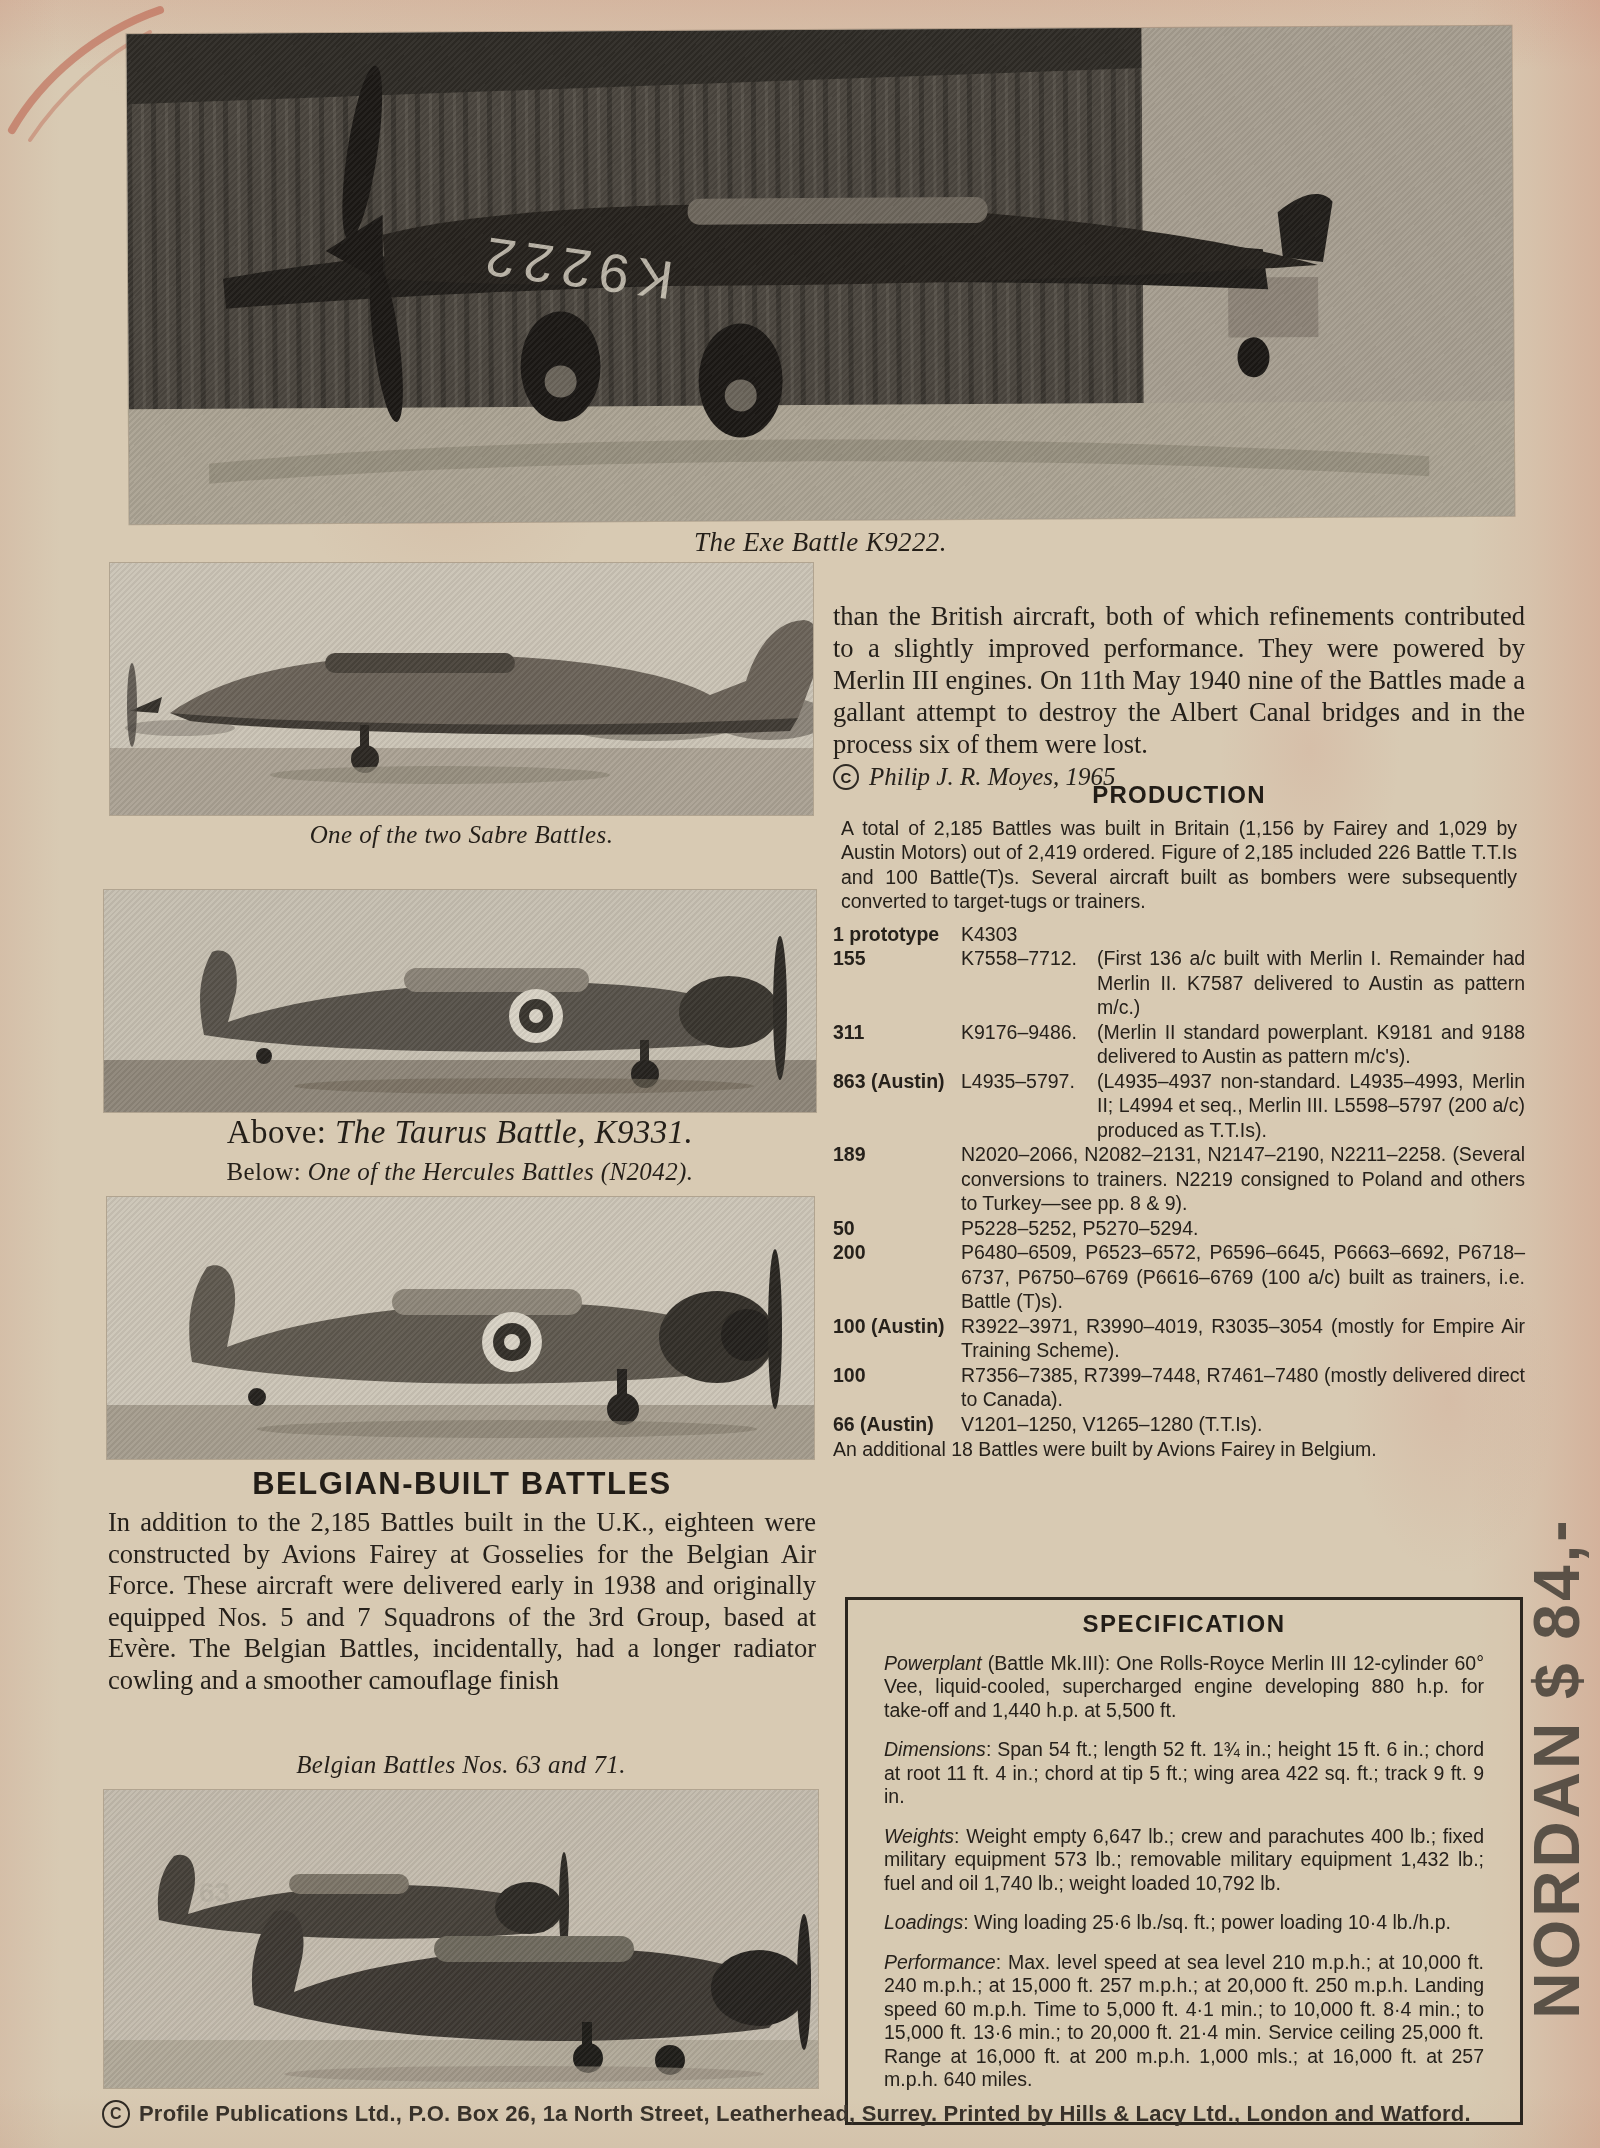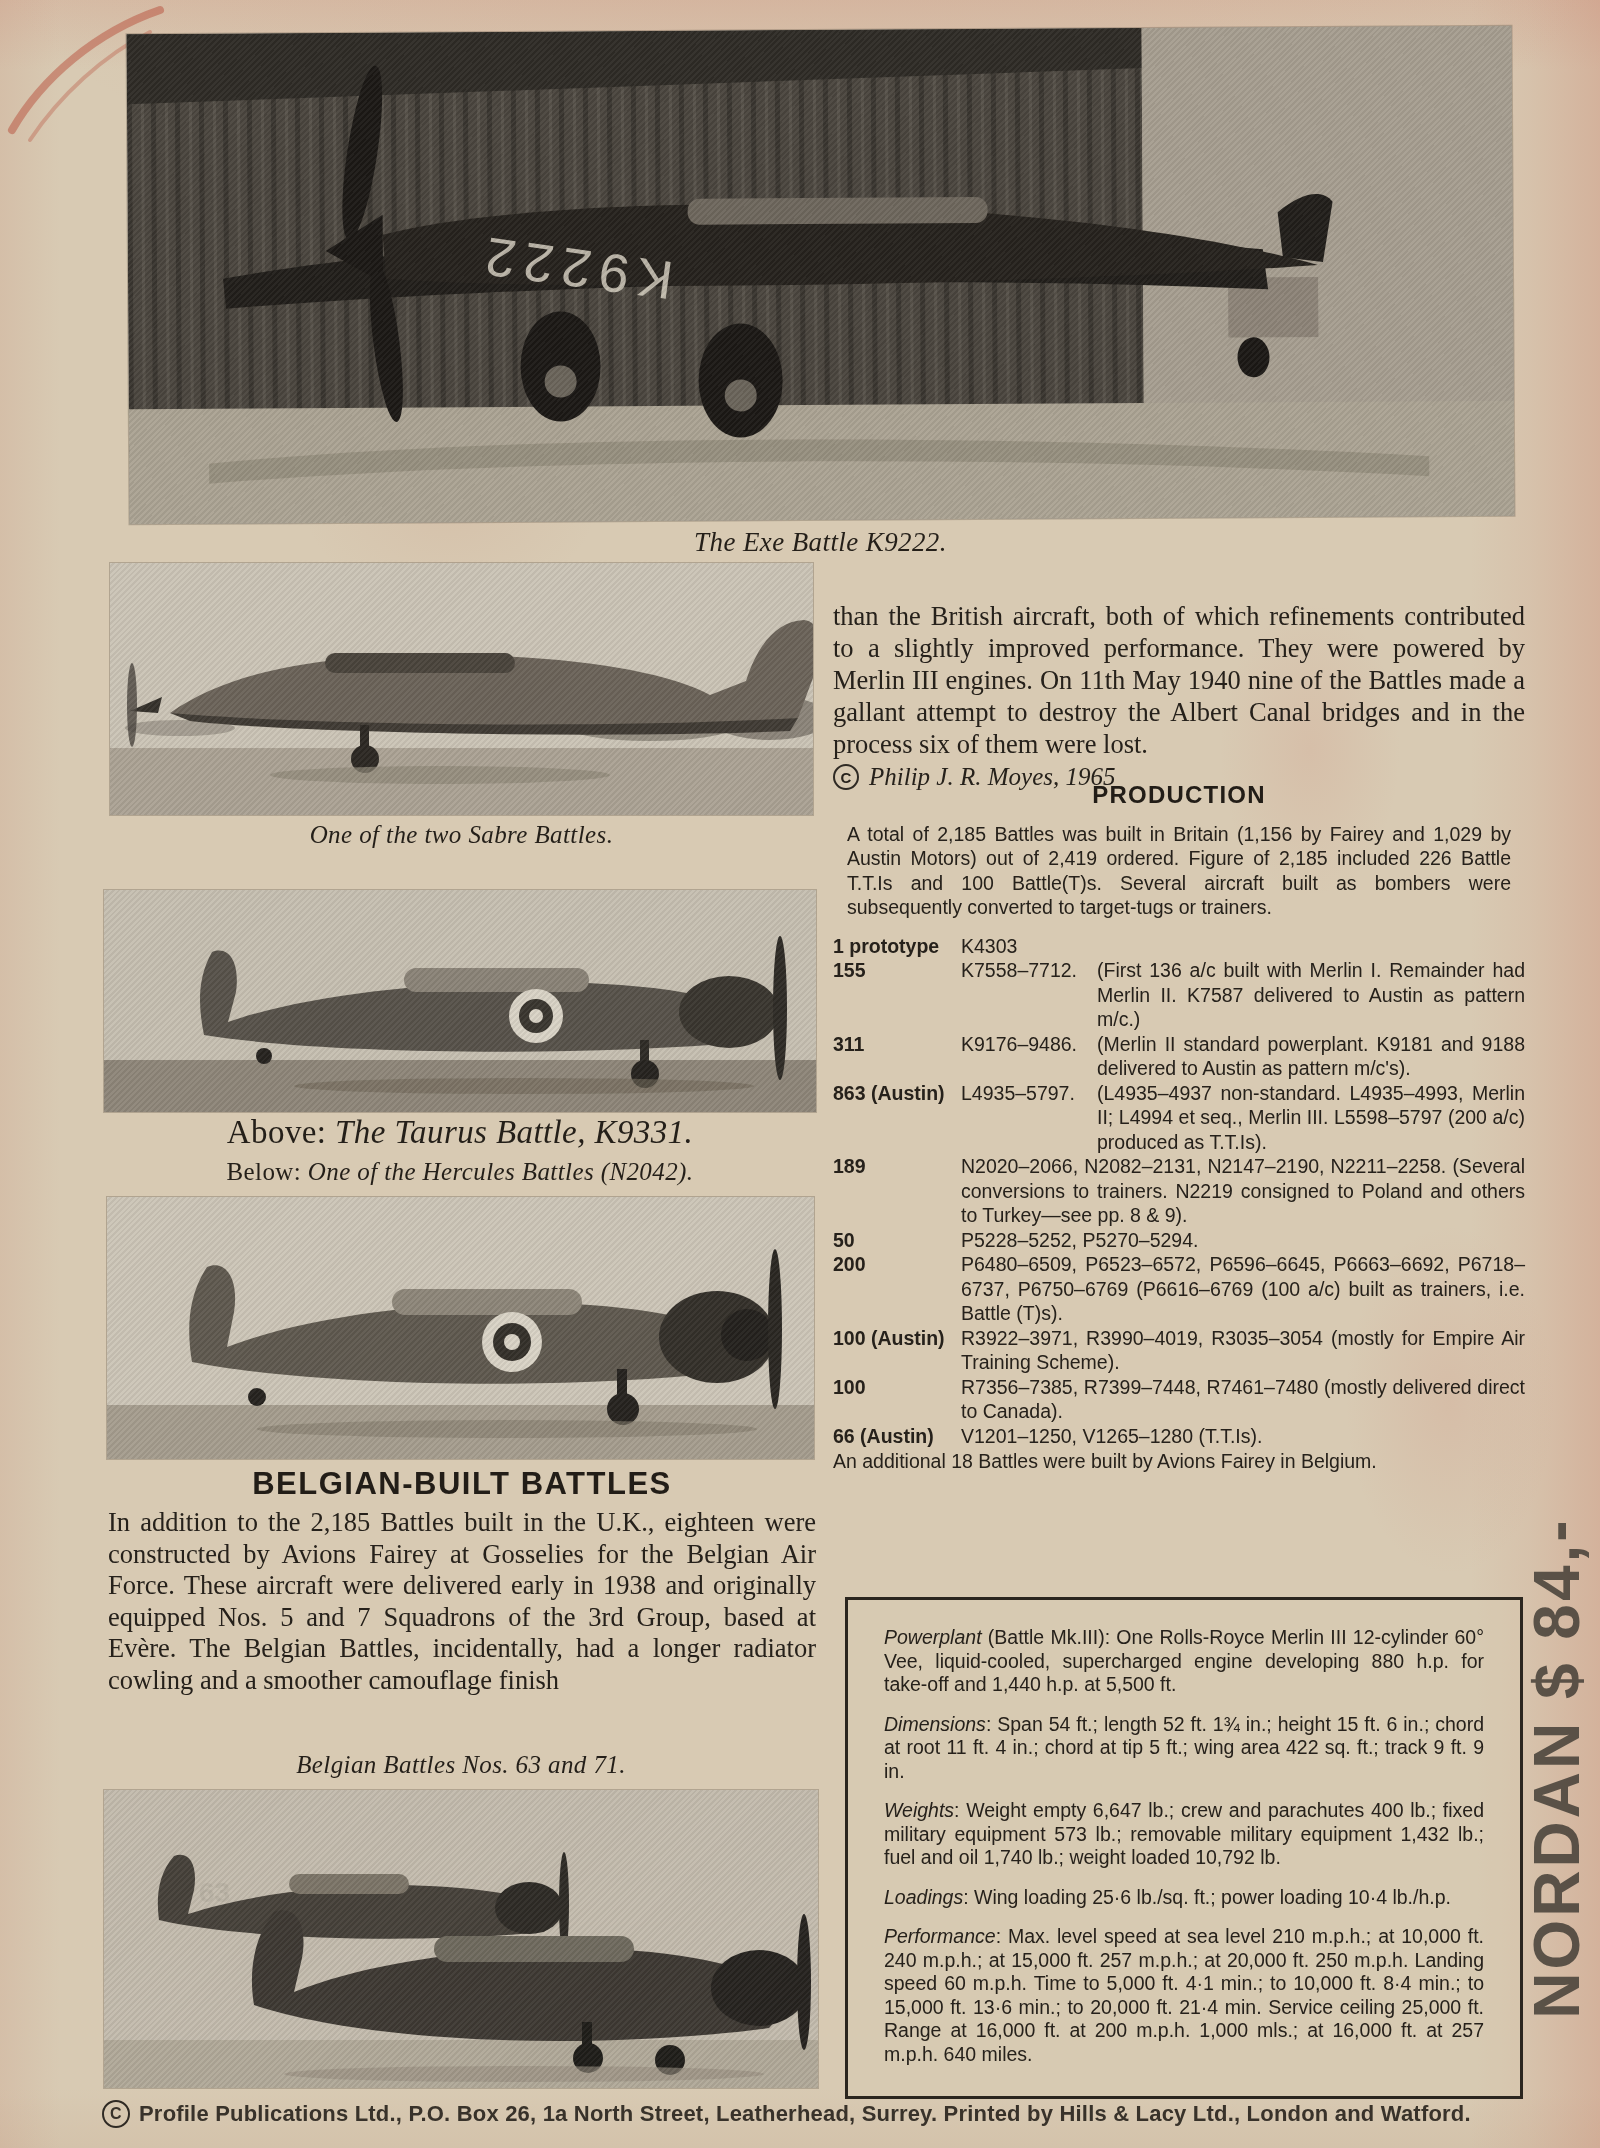--- a/index.html
+++ b/index.html
@@ -48,21 +48,21 @@
 
   
   .article{position:absolute;left:833px;top:552px;width:692px;margin-top:48px;}
   .article-intro{font-family:"Liberation Serif",serif;font-size:26.5px;line-height:32px;text-align:justify;color:#26211b;margin:0;}
   .article-credit{font-family:"Liberation Serif",serif;font-style:italic;font-size:25px;color:#26211b;margin-top:3px;display:flex;align-items:center;gap:10px;}
   .circle-c{display:inline-flex;align-items:center;justify-content:center;flex:none;
     width:22px;height:22px;border:2px solid #2f2a24;border-radius:50%;
     font-style:normal;font-weight:700;font-size:15px;font-family:"Liberation Sans",sans-serif;}
   .production{position:absolute;left:833px;top:783px;width:692px;font-size:19.5px;line-height:24.5px;color:#26211b;}
   .prod-heading{text-align:center;font-weight:700;font-size:24px;letter-spacing:1.2px;margin:0 0 4px 0;color:#221d17;}
-  .prod-intro{margin:14px;text-align:justify;}
+  .prod-intro{margin:8px;text-align:justify;}
   .prod-row{display:grid;grid-template-columns:128px 1fr;}
   .prod-qty{white-space:nowrap;font-weight:bold;}
   .prod-detail{text-align:justify;}
   .prod-detail.with-note{display:grid;grid-template-columns:122px 1fr;column-gap:14px;}
   .prod-note{text-align:justify;}
   .prod-footnote{margin-top:1px;}
 
   .spec-box{position:absolute;left:845px;top:1597px;width:678px;box-sizing:border-box;
     border:3px solid #2b261f;padding:10px 20px 14px 20px;font-size:19.5px;line-height:23.5px;color:#26211b;
     background:rgba(216,202,179,.35);}
@@ -282,20 +282,21 @@
         </div>
         <div class="prod-row">
           <div class="prod-qty">66 (Austin)</div>
           <div class="prod-detail">V1201–1250, V1265–1280 (T.T.Is).</div>
         </div>
       </div>
     <div class="prod-footnote">An additional 18 Battles were built by Avions Fairey in Belgium.</div>
   </div>
 
   <div class="spec-box">
+    <div class="spec-heading">SPECIFICATION</div>
     <div>
         <p class="spec-item"><span class="spec-label">Powerplant</span><span> (Battle Mk.III): One Rolls-Royce Merlin III 12-cylinder 60° Vee, liquid-cooled, supercharged engine developing 880 h.p. for take-off and 1,440 h.p. at 5,500 ft.</span></p>
         <p class="spec-item"><span class="spec-label">Dimensions</span><span>: Span 54 ft.; length 52 ft. 1¾ in.; height 15 ft. 6 in.; chord at root 11 ft. 4 in.; chord at tip 5 ft.; wing area 422 sq. ft.; track 9 ft. 9 in.</span></p>
         <p class="spec-item"><span class="spec-label">Weights</span><span>: Weight empty 6,647 lb.; crew and parachutes 400 lb.; fixed military equipment 573 lb.; removable military equipment 1,432 lb.; fuel and oil 1,740 lb.; weight loaded 10,792 lb.</span></p>
         <p class="spec-item"><span class="spec-label">Loadings</span><span>: Wing loading 25·6 lb./sq. ft.; power loading 10·4 lb./h.p.</span></p>
         <p class="spec-item"><span class="spec-label">Performance</span><span>: Max. level speed at sea level 210 m.p.h.; at 10,000 ft. 240 m.p.h.; at 15,000 ft. 257 m.p.h.; at 20,000 ft. 250 m.p.h. Landing speed 60 m.p.h. Time to 5,000 ft. 4·1 min.; to 10,000 ft. 8·4 min.; to 15,000 ft. 13·6 min.; to 20,000 ft. 21·4 min. Service ceiling 25,000 ft. Range at 16,000 ft. at 200 m.p.h. 1,000 mls.; at 16,000 ft. at 257 m.p.h. 640 miles.</span></p>
       </div>
   </div>
 
   <div class="footer">

